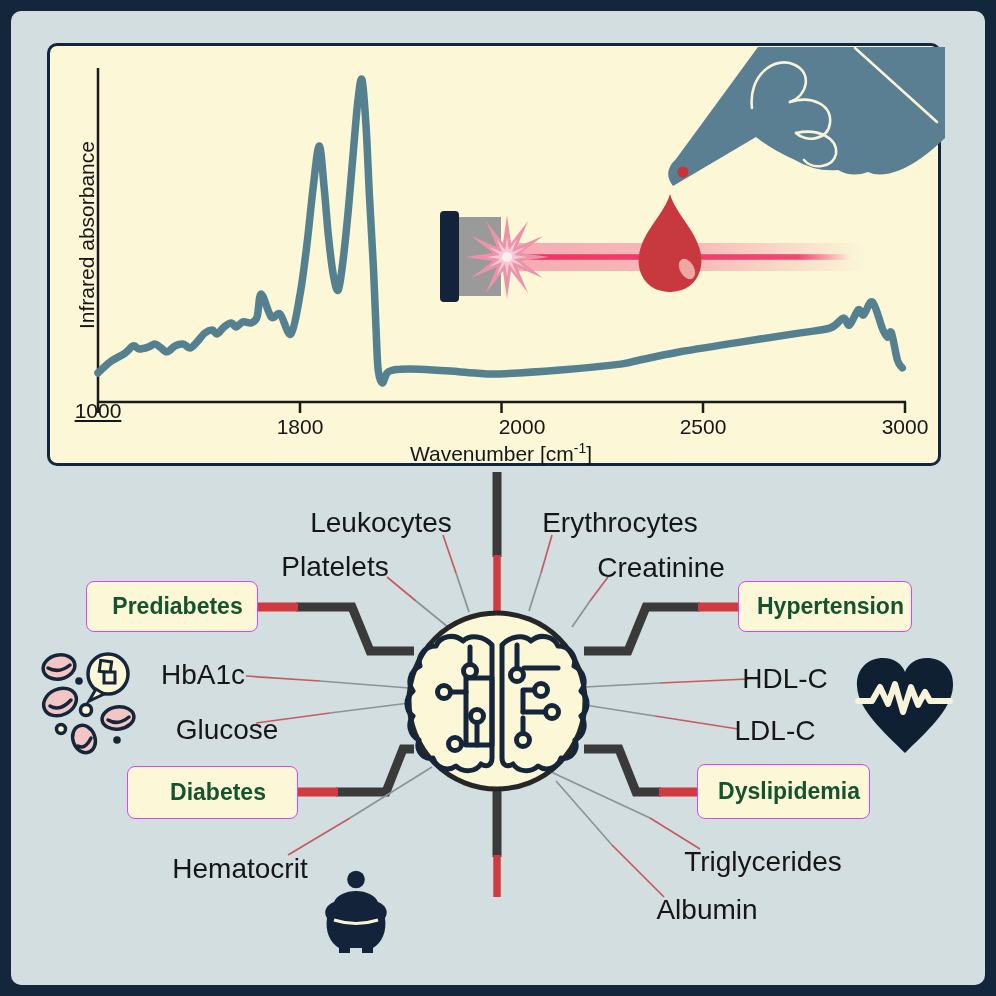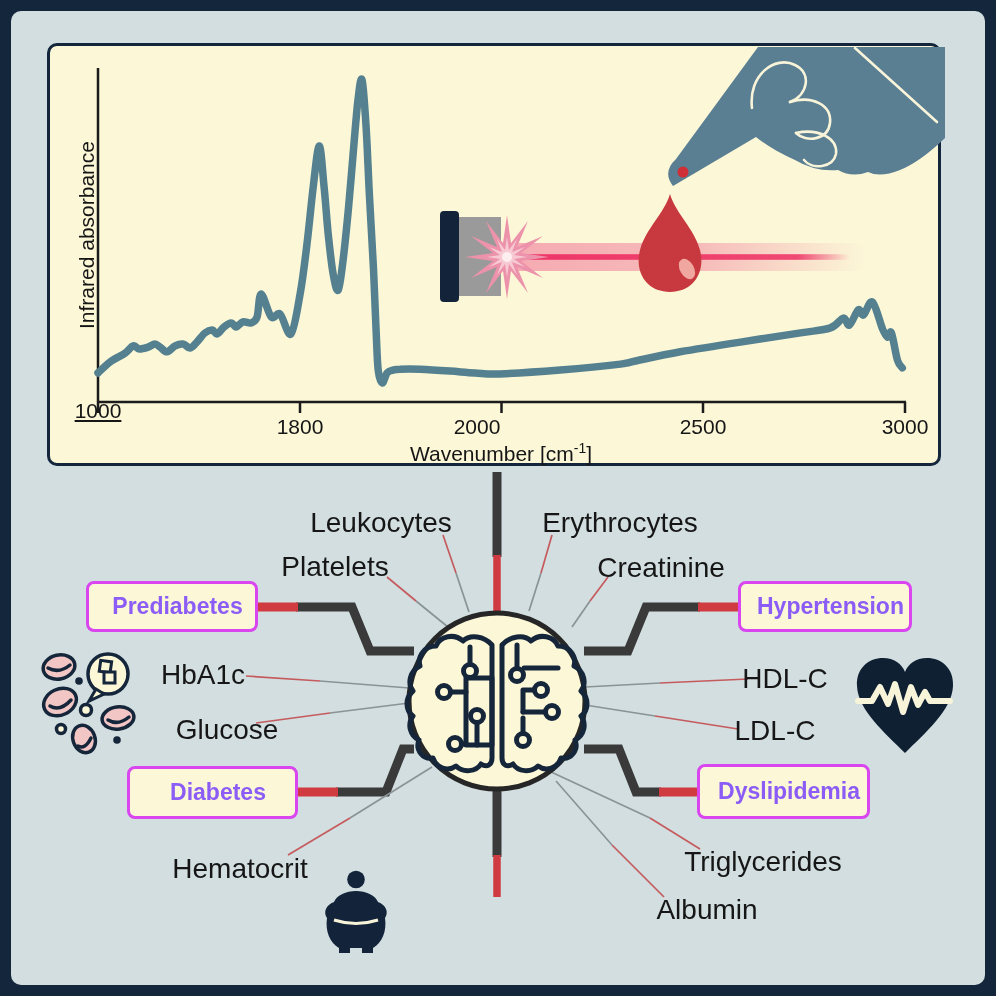--- a/index.html
+++ b/index.html
@@ -21,23 +21,23 @@
   }
   svg.art{position:absolute;left:-11px;top:-11px;width:996px;height:996px;z-index:2;pointer-events:none;}
   svg.art-top{position:absolute;left:-11px;top:-11px;width:996px;height:996px;z-index:6;pointer-events:none;}
   .txt{position:absolute;z-index:4;color:#161616;white-space:nowrap;}
   .center{transform:translate(-50%,-50%);}
   .tick-label{font-size:21px;}
   .axis-title{font-size:21px;}
   .ylabel{transform:translate(-50%,-50%) rotate(-90deg);}
   .param{font-size:28px;}
   .disease-box{
-    position:absolute;z-index:4;background:#fbf7d7;border:3px solid #d946ef;border-radius:8px;
+    position:absolute;z-index:4;background:#fbf7d7;border:1px solid #d946ef;border-radius:8px;
     display:flex;align-items:center;justify-content:center;box-sizing:border-box;
-    font-weight:bold;font-size:23px;color:#8b5cf6;padding-left:11px;
+    font-weight:bold;font-size:23px;color:#14532d;padding-left:11px;
   }
   sup{font-size:14px;}
 </style>
 </head>
 <body>
 
 <div class="frame">
 <div class="canvas">
 
   <div class="panel"></div>
@@ -199,21 +199,21 @@
 
     <g>
       <path fill="#0f2033" d="M 905 753 C 885 733 858 710 857 686 C 856 668 869 658 883 658 C 894 658 902 664 905 672 C 908 664 916 658 927 658 C 941 658 954 668 953 686 C 952 710 925 733 905 753 Z"></path>
       <path fill="none" stroke="#f8f4da" stroke-width="6" stroke-linecap="round" stroke-linejoin="round" d="M 858 701 H 872 L 880 687 L 888 704 L 895 684 L 903 712 L 911 687 L 918 705 L 925 692 L 930 701 H 950"></path>
     </g>
   </svg>
 
   <div class="txt ylabel axis-title" style="left:76px;top:224px;">Infrared absorbance</div>
   <div class="txt center tick-label" style="left:87px;top:400px;text-decoration:underline;">1000</div>
   <div class="txt center tick-label" style="left:289px;top:416px;">1800</div>
-  <div class="txt center tick-label" style="left:466px;top:416px;">2000</div>
+  <div class="txt center tick-label" style="left:511px;top:416px;">2000</div>
   <div class="txt center tick-label" style="left:692px;top:416px;">2500</div>
   <div class="txt center tick-label" style="left:894px;top:416px;">3000</div>
   <div class="txt center axis-title" style="left:490px;top:442px;">
     <span>Wavenumber [cm</span><sup>-1</sup><span>]</span>
   </div>
 
   <div class="txt center param" style="left:370px;top:512px;">Leukocytes</div>
   <div class="txt center param" style="left:609px;top:512px;">Erythrocytes</div>
   <div class="txt center param" style="left:324px;top:556px;">Platelets</div>
   <div class="txt center param" style="left:650px;top:557px;">Creatinine</div>

